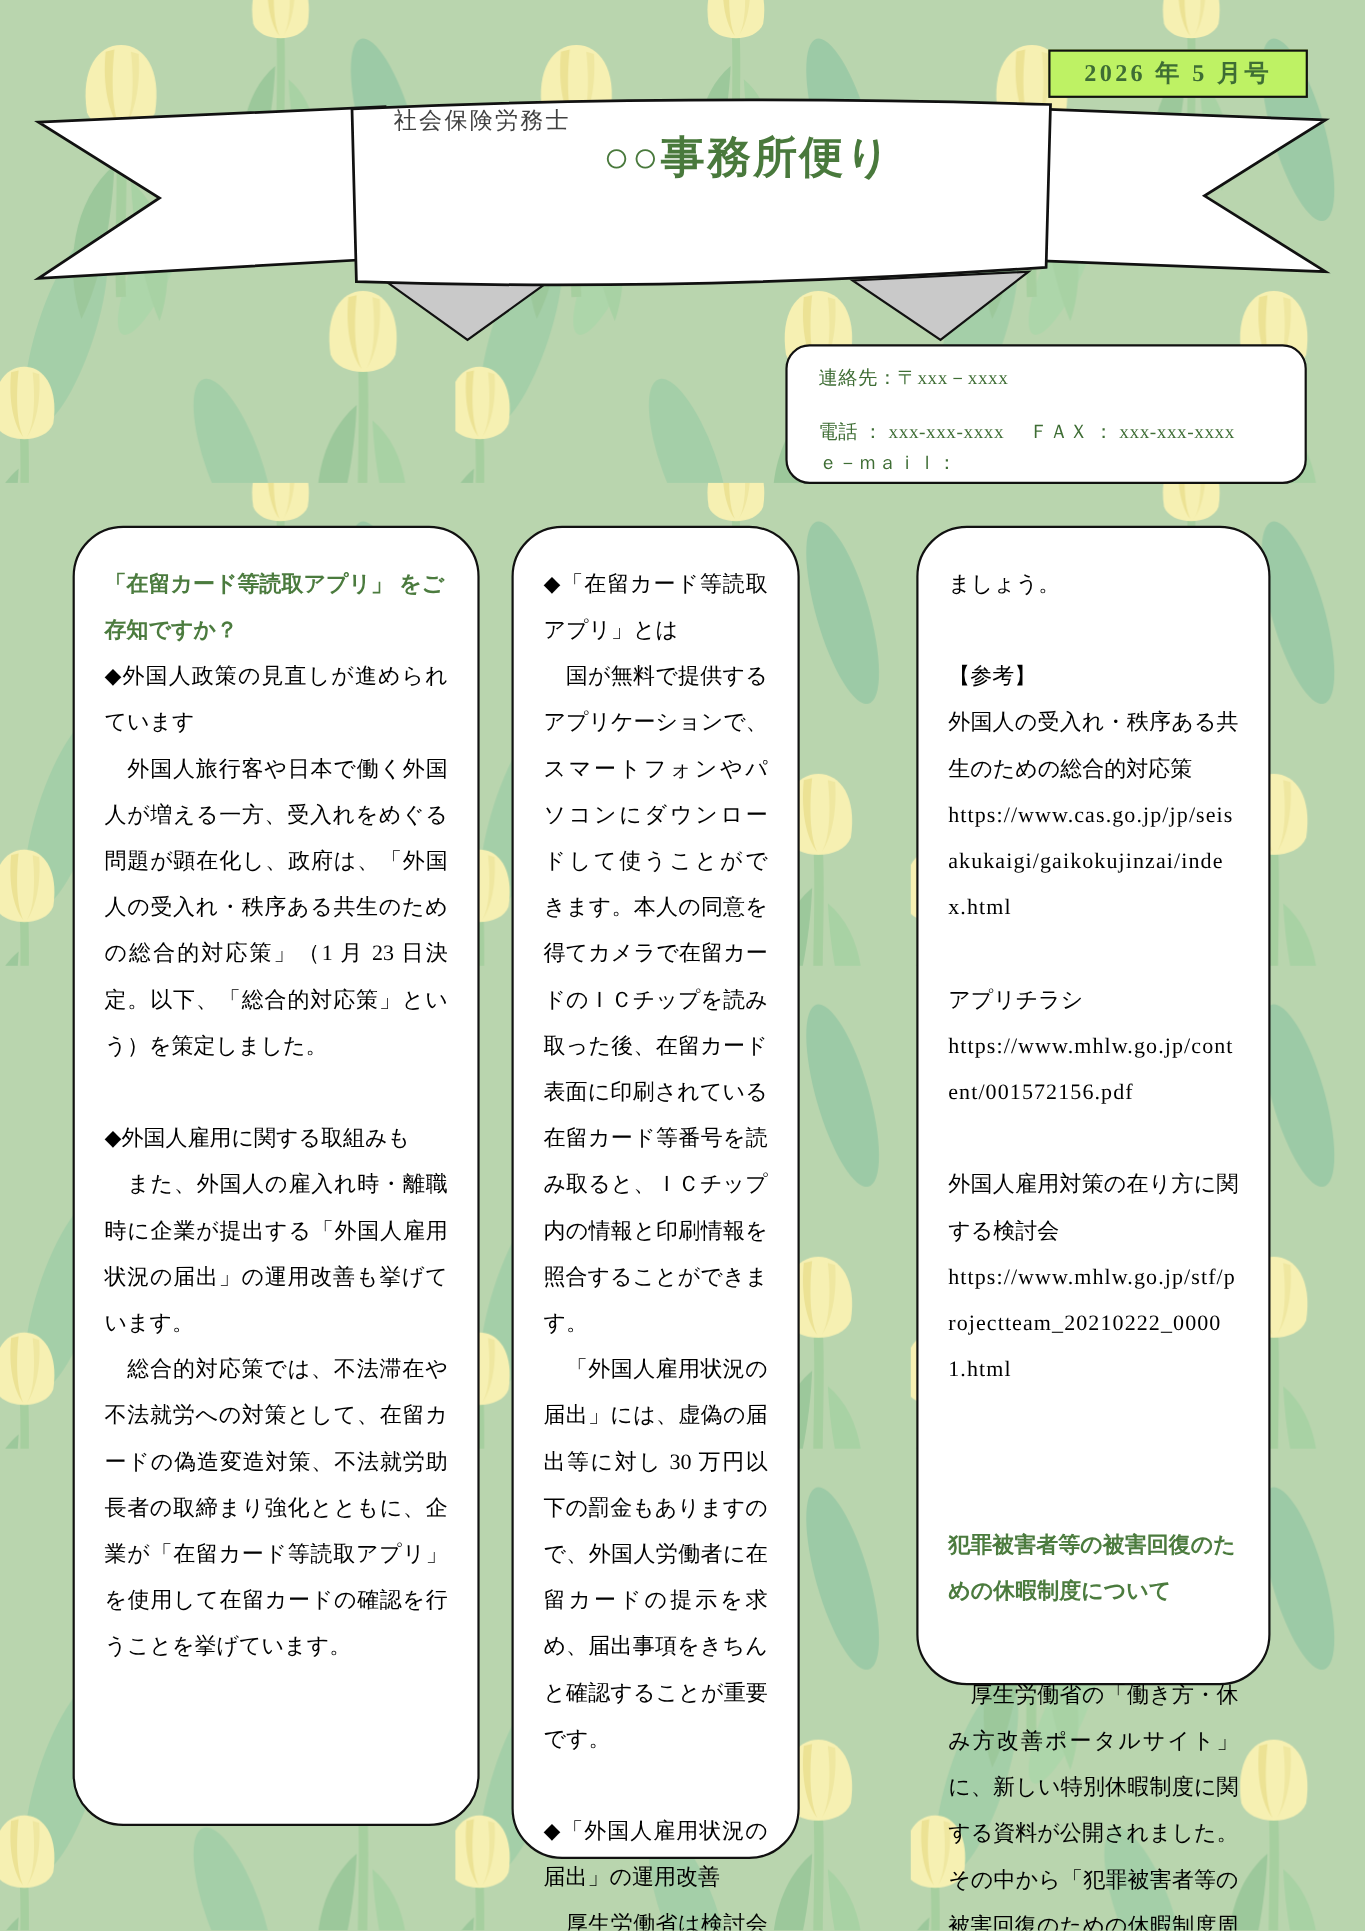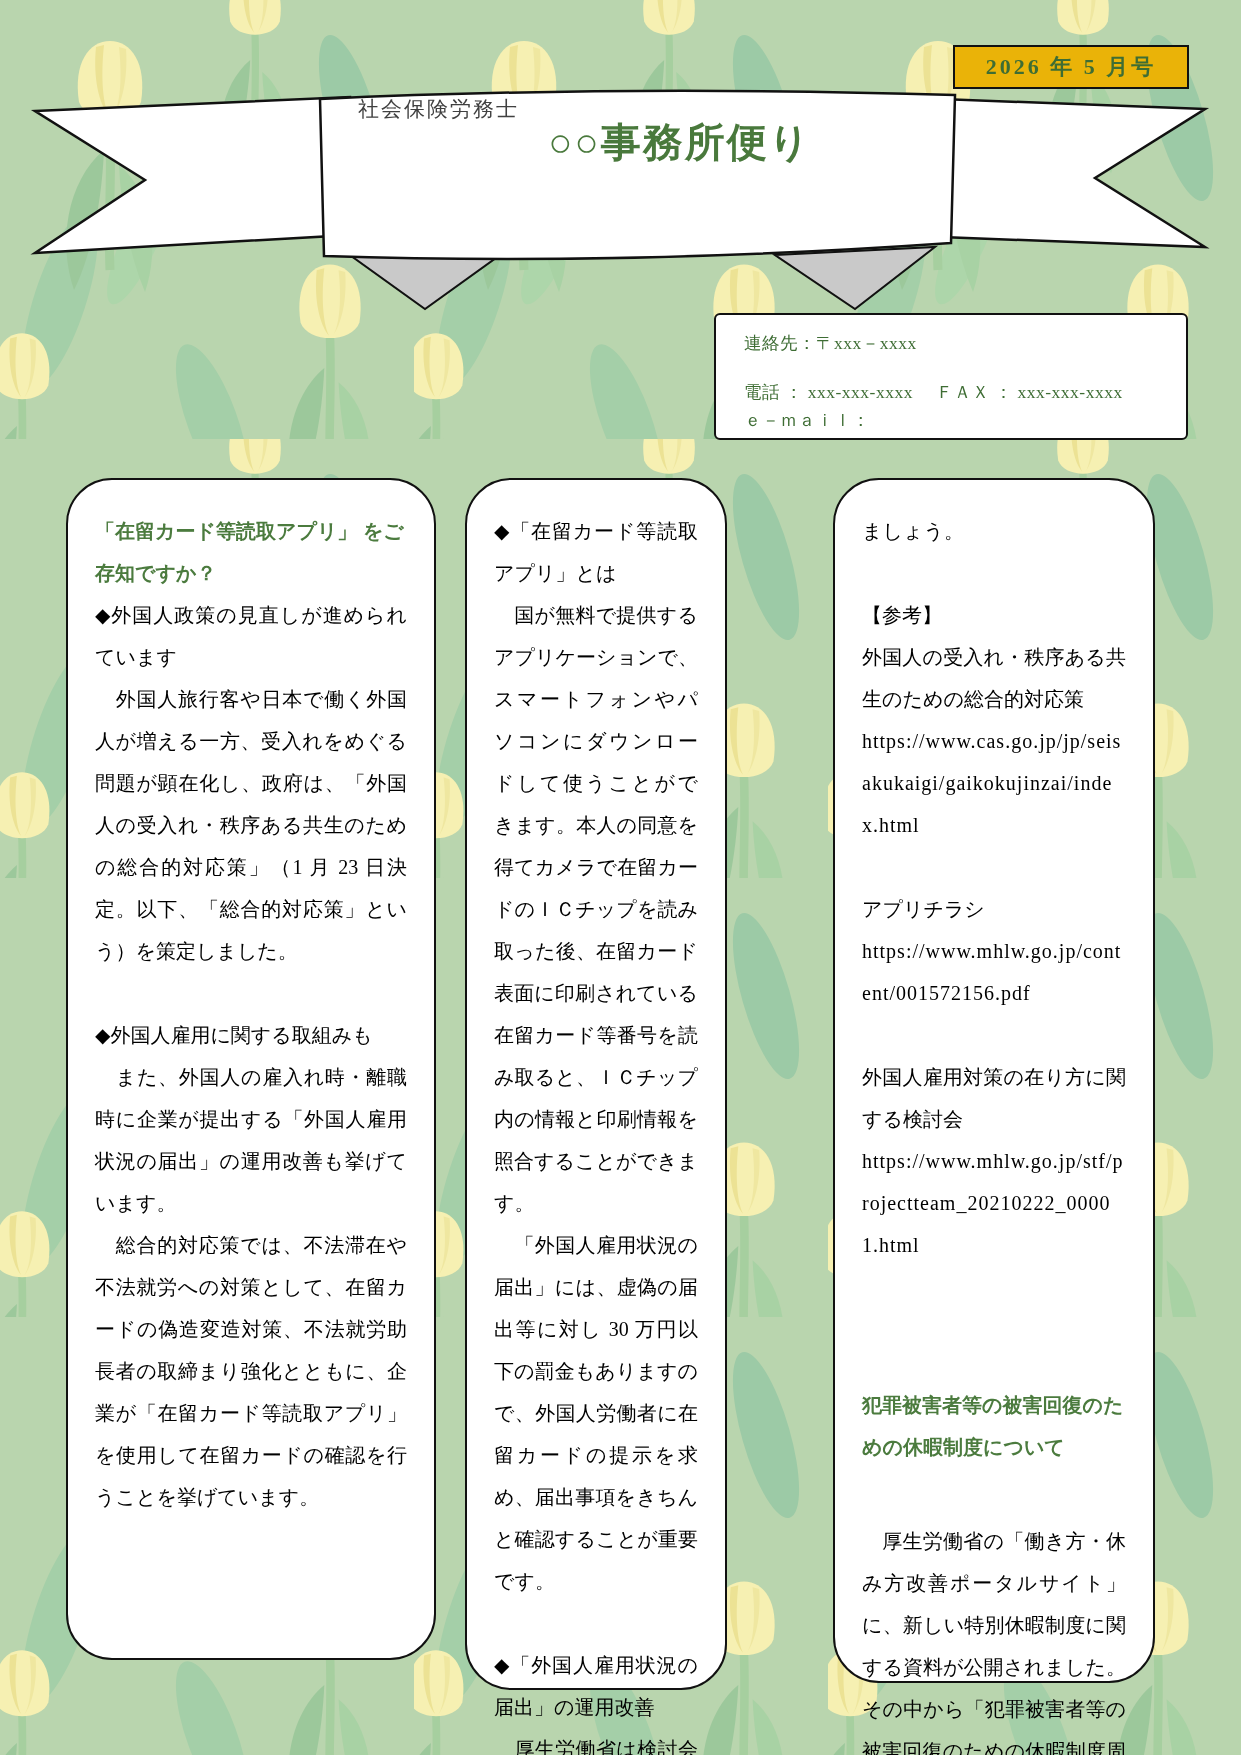--- a/index.html
+++ b/index.html
@@ -2,43 +2,43 @@
 <html lang="ja"><head>
 <meta charset="utf-8">
 <style>
   html,body{margin:0;padding:0;background:#b9d5ae;}
   .page{position:relative;width:1241px;height:1755px;overflow:hidden;
         font-family:"Liberation Serif","DejaVu Serif",serif;color:#000;}
   .bg{position:absolute;left:0;top:0;}
 
   
   .issue-badge{position:absolute;left:953px;top:45px;width:232px;height:40px;
-    background:#eab308;border:2px solid #111;display:flex;align-items:center;justify-content:center;
+    background:#bef264;border:2px solid #111;display:flex;align-items:center;justify-content:center;
     font-weight:bold;font-size:22px;color:#3e6d34;letter-spacing:3px;}
 
   
   .ribbon{position:absolute;left:30px;top:85px;width:1180px;height:235px;}
   .ribbon svg{position:absolute;left:0;top:0;}
   .ribbon-sub{position:absolute;left:328px;top:10px;font-size:21px;color:#404040;letter-spacing:2px;}
   .ribbon-title{position:absolute;left:330px;top:30px;width:640px;text-align:center;
     font-size:40px;font-weight:bold;color:#49793c;letter-spacing:2px;white-space:nowrap;}
 
   
   .contact{position:absolute;left:714px;top:313px;width:474px;height:127px;box-sizing:border-box;
-    background:#fff;border:2px solid #111;border-radius:6px;padding:16px 20px 0 28px;
+    background:#fff;border:2px solid #111;border-radius:22px;padding:16px 20px 0 28px;
     color:#3e6d34;font-size:17.5px;letter-spacing:0.5px;}
   .contact .l1{margin-bottom:25px;}
   .contact .l2{margin-bottom:4px;white-space:nowrap;}
 
   
   .col{position:absolute;box-sizing:border-box;background:#fff;border:2px solid #111;
     border-radius:46px;padding:30px 27px;}
   .col1{left:66px;top:478px;width:370px;height:1182px;}
   .col2{left:465px;top:478px;width:262px;height:1212px;}
-  .col3{left:833px;top:478px;width:322px;height:1205px;}
+  .col3{left:833px;top:478px;width:322px;height:1054px;}
   .col p{margin:0;font-size:20px;line-height:42px;text-align:justify;}
   .col-title{margin:4px 0 34px;font-family:"Liberation Sans","DejaVu Sans",sans-serif;
     font-weight:700;font-size:25px;line-height:46px;color:#4b7b3e;text-align:left !important;}
   .col-title.mid{margin:42px 0 10px 0;}
   .url{font-size:17px;letter-spacing:1px;word-break:break-all;line-height:42px;text-align:left !important;}
   .gap{height:42px;}
   .gap-lg{height:76px;}
 </style>
 </head>
 <body>

